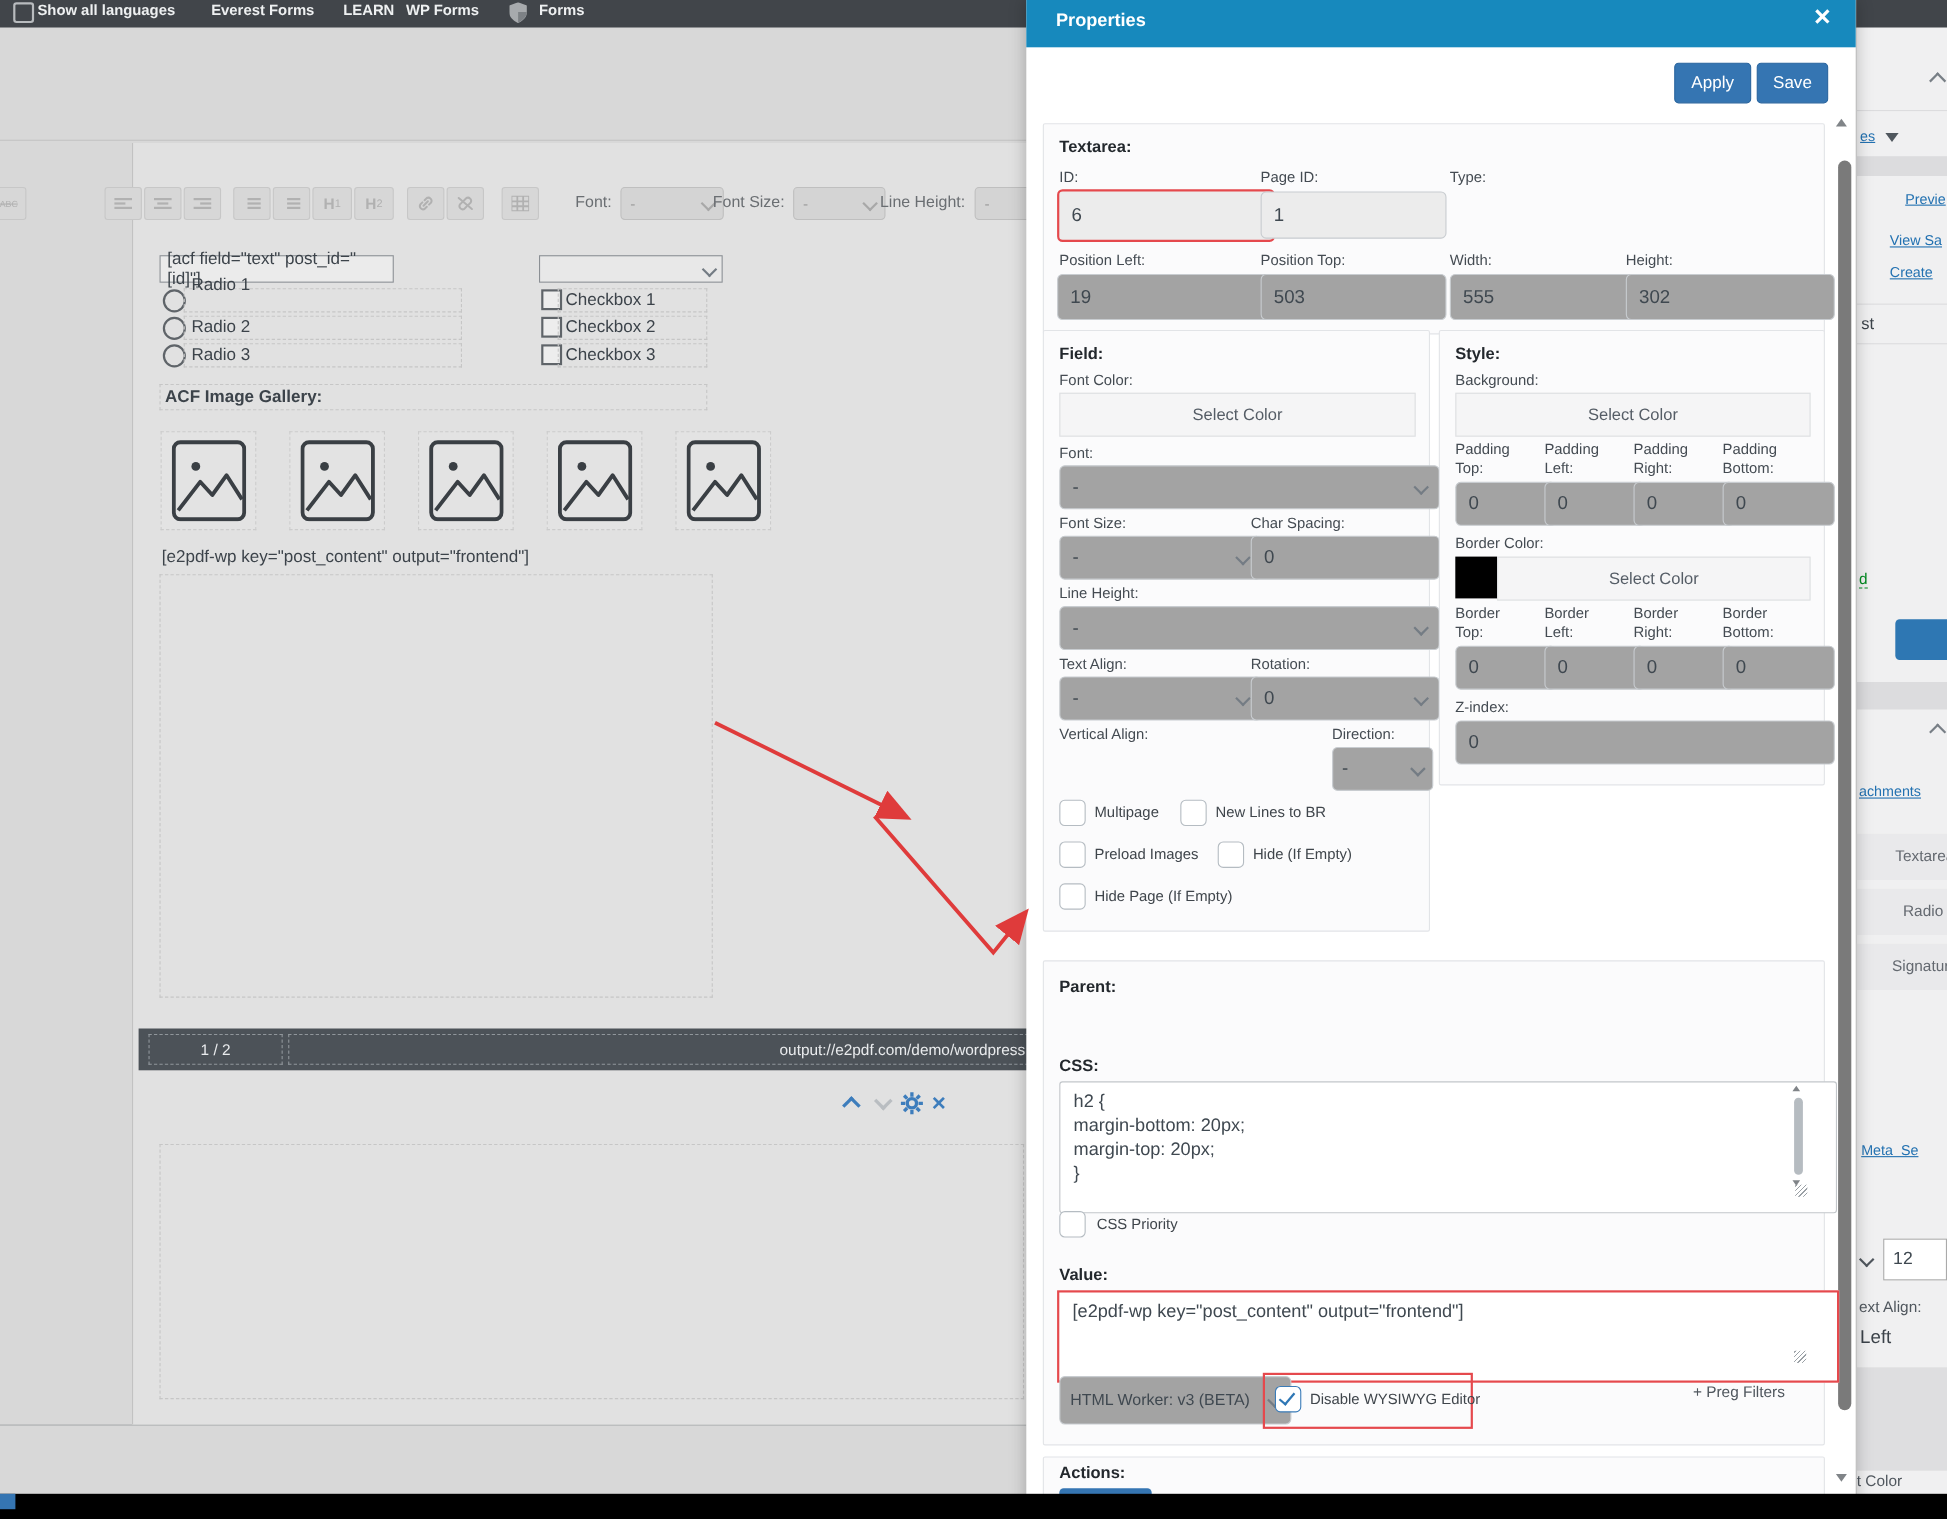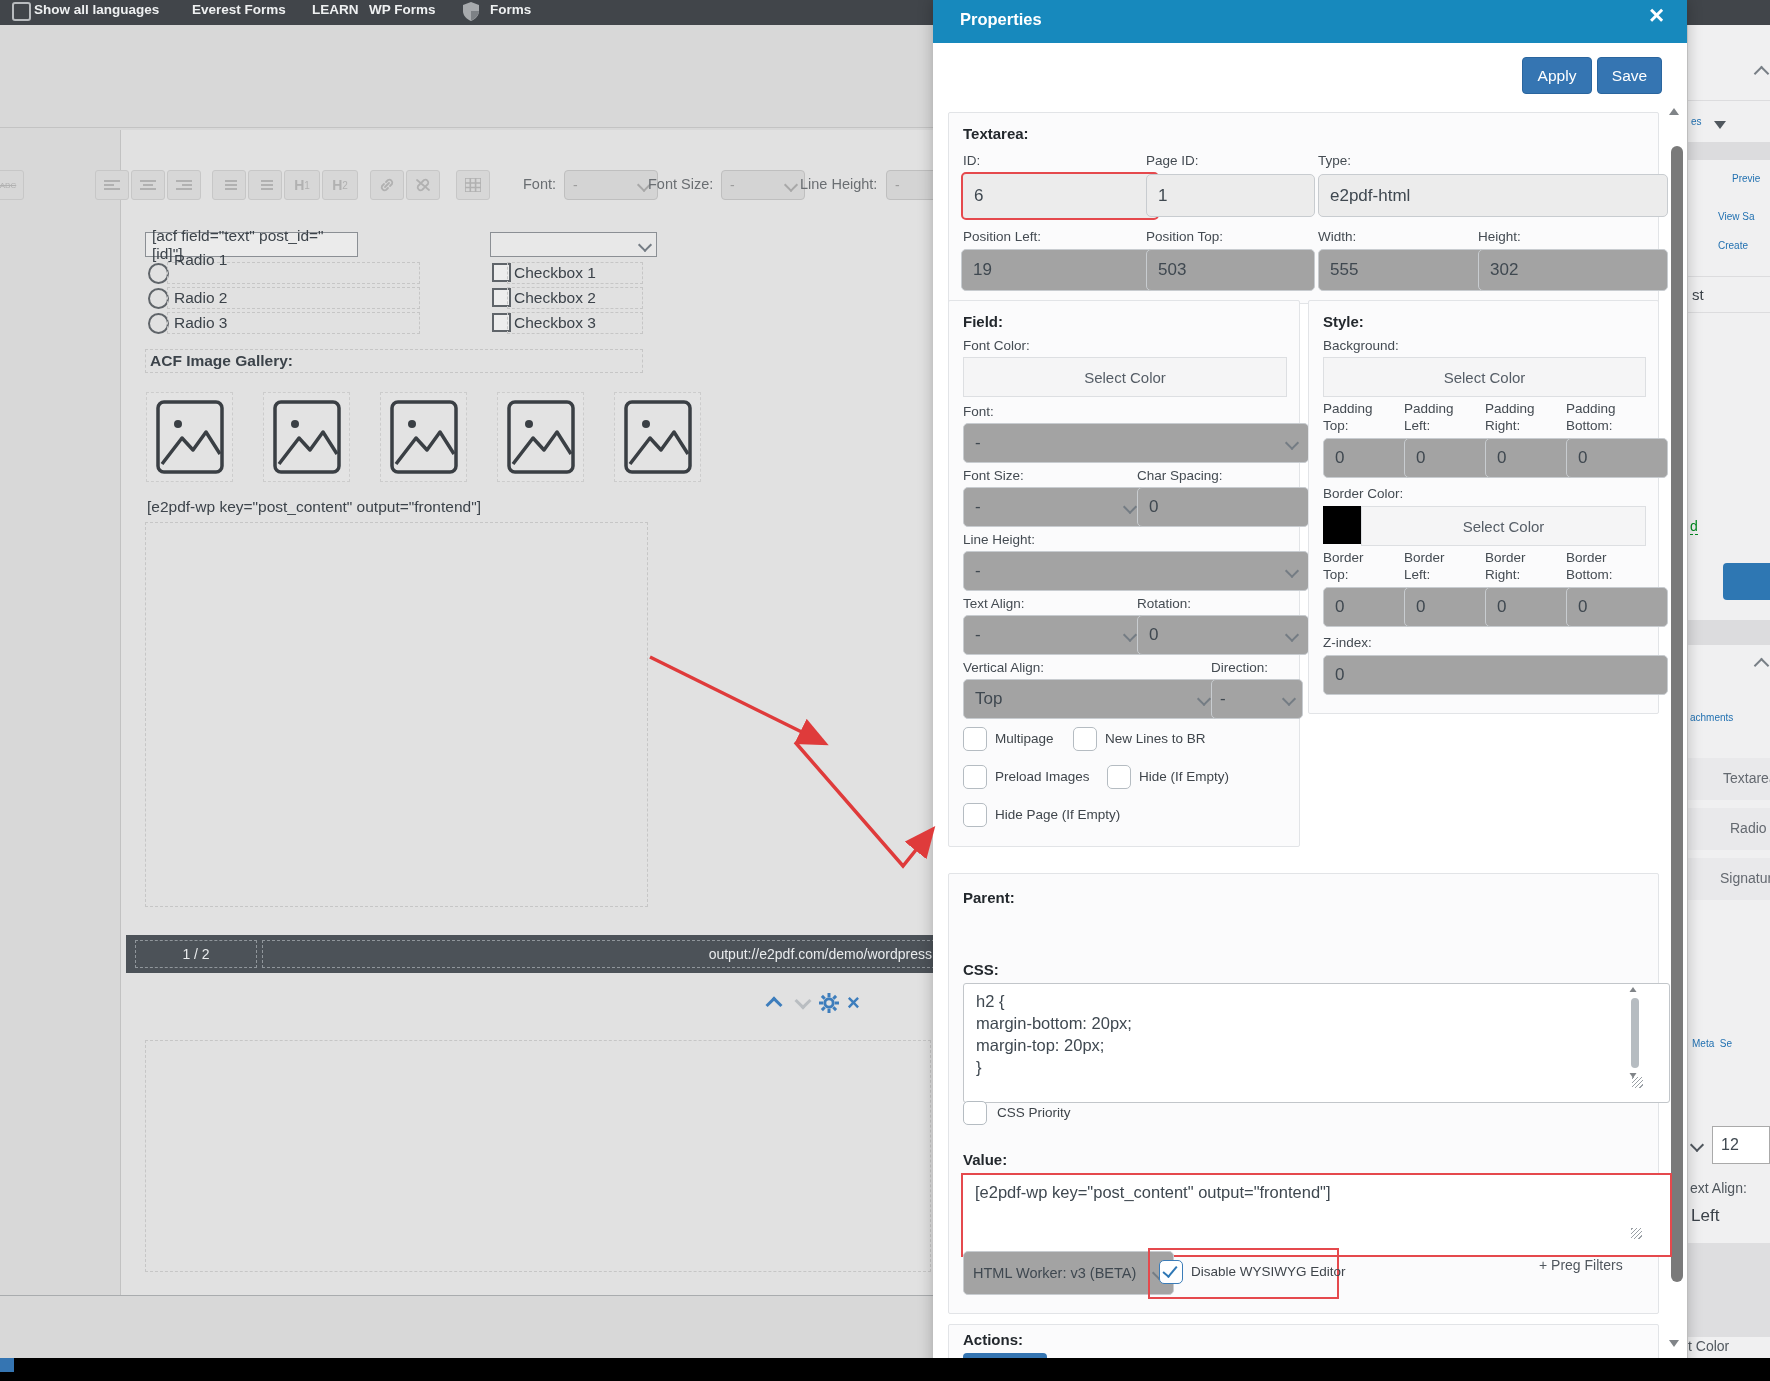--- a/index.html
+++ b/index.html
@@ -54,21 +54,21 @@
   .redout{position:absolute;border:2px solid #e5494d;}
   .resize{position:absolute;width:11px;height:11px;background:repeating-linear-gradient(-45deg,transparent 0 2px,#9aa0a5 2px 3px);}
   .tri-up{width:0;height:0;border-left:5px solid transparent;border-right:5px solid transparent;border-bottom:7px solid #808488;}
   .tri-down{width:0;height:0;border-left:5px solid transparent;border-right:5px solid transparent;border-top:7px solid #808488;}
   .scrollthumb{background:#7a7a7a;border-radius:6px;}
   
   .rstrip{left:1688px;top:0;width:82px;height:1381px;background:#f0f0f1;z-index:8;}
   .rs-div{position:absolute;left:0;width:82px;height:1px;background:#dcdcde;}
   .rs-band{position:absolute;left:0;width:82px;background:#dcdcde;}
   .rs-row{position:absolute;left:0;width:82px;background:#e9e9eb;}
-  .bluelink{color:#2271b1;font-size:10px;white-space:nowrap;position:absolute;}
+  .bluelink{color:#2271b1;font-size:13px;white-space:nowrap;position:absolute;text-decoration:underline;}
   .graytxt{color:#50575e;font-size:14px;white-space:nowrap;position:absolute;}
   .upchev{position:absolute;width:9px;height:9px;border-right:2.5px solid #787f86;border-bottom:2.5px solid #787f86;transform:rotate(-135deg);}
   
   .blackbar{left:0;top:1358px;width:1770px;height:23px;background:#000;z-index:40;}
   svg.arrows{position:absolute;left:0;top:0;z-index:20;pointer-events:none;}
 </style>
 </head>
 <body>
 
 <div id="root">
@@ -291,23 +291,20 @@
       <span class="mh" style="left:14px;top:12px;">Textarea:</span>
       <span class="ml" style="left:14px;top:40px;">ID:</span>
       <span class="ml" style="left:197px;top:40px;">Page ID:</span>
       <span class="ml" style="left:369px;top:40px;">Type:</span>
       <div class="minp dis redb" style="left:12px;top:59px;width:172px;height:44px;">
           <span>6</span>
         </div>
       <div class="minp dis" style="left:197px;top:61px;width:145px;height:41px;">
           <span>1</span>
         </div>
-      <div class="minp dis" style="left:369px;top:61px;width:326px;height:41px;">
-          <span>e2pdf-html</span>
-        </div>
       <span class="ml" style="left:14px;top:116px;">Position Left:</span>
       <span class="ml" style="left:197px;top:116px;">Position Top:</span>
       <span class="ml" style="left:369px;top:116px;">Width:</span>
       <span class="ml" style="left:529px;top:116px;">Height:</span>
       <div class="minp" style="left:12px;top:136px;width:172px;height:40px;">
           <span>19</span>
         </div>
       <div class="minp" style="left:197px;top:136px;width:145px;height:40px;">
           <span>503</span>
         </div>
@@ -349,24 +346,20 @@
       <div class="minp" style="left:14px;top:314px;width:160px;height:38px;">
           <span>-</span>
           <span class="chev"></span>
         </div>
       <div class="minp" style="left:188px;top:314px;width:148px;height:38px;">
           <span>0</span>
           <span class="chev"></span>
         </div>
       <span class="ml" style="left:14px;top:359px;">Vertical Align:</span>
       <span class="ml" style="left:262px;top:359px;">Direction:</span>
-      <div class="minp" style="left:14px;top:378px;width:234px;height:38px;">
-          <span>Top</span>
-          <span class="chev"></span>
-        </div>
       <div class="minp" style="left:262px;top:378px;width:74px;height:38px;padding:0 8px;">
           <span>-</span>
           <span class="chev"></span>
         </div>
       <span class="mcb" style="left:14px;top:426px;"></span>
       <span class="cblbl" style="left:46px;top:430px;">Multipage</span>
       <span class="mcb" style="left:124px;top:426px;"></span>
       <span class="cblbl" style="left:156px;top:430px;">New Lines to BR</span>
       <span class="mcb" style="left:14px;top:464px;"></span>
       <span class="cblbl" style="left:46px;top:468px;">Preload Images</span>

